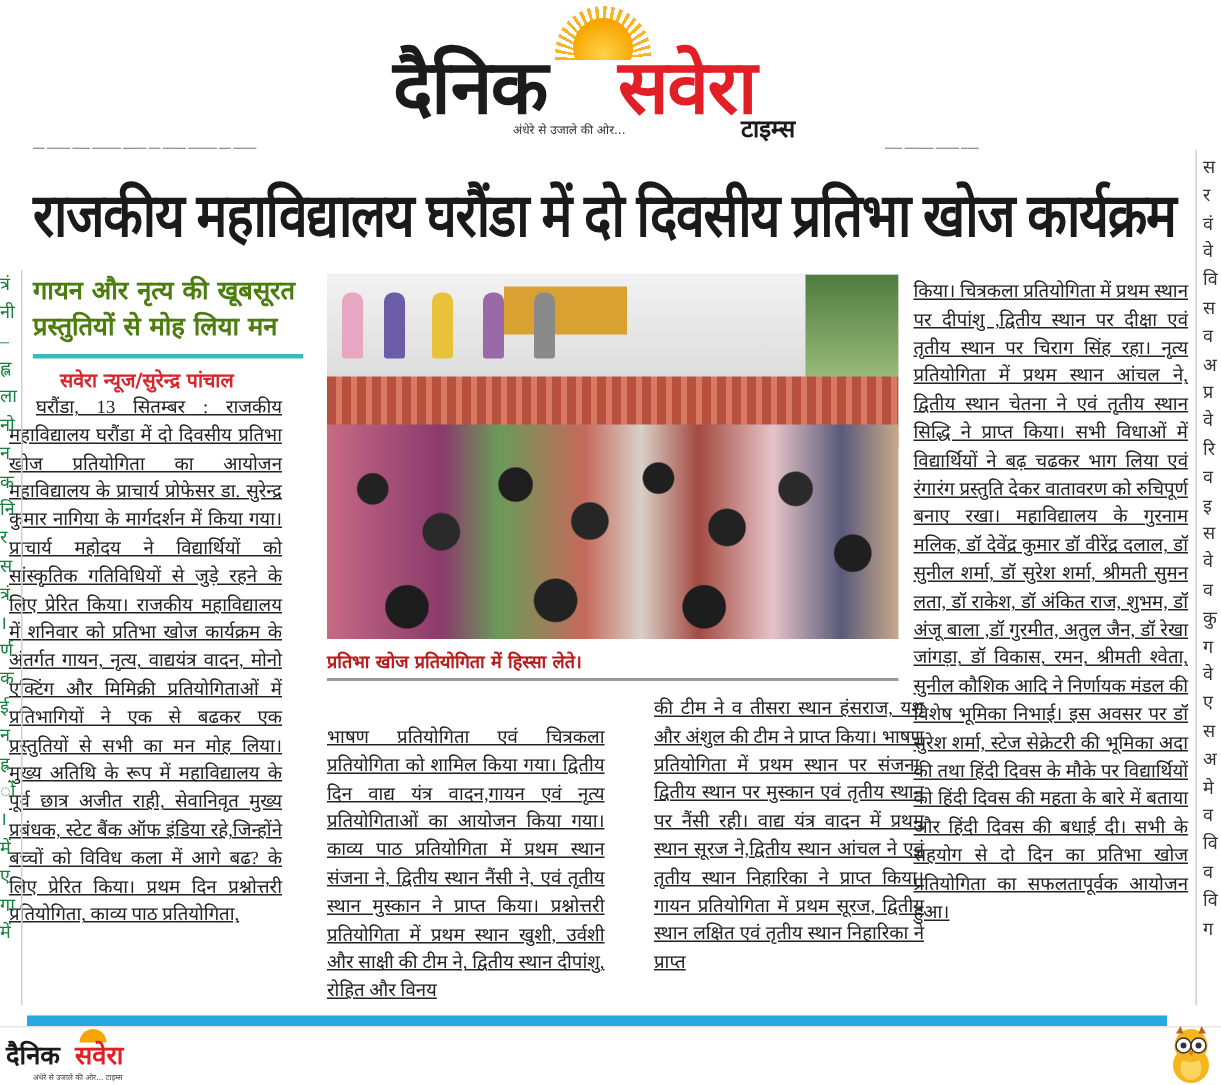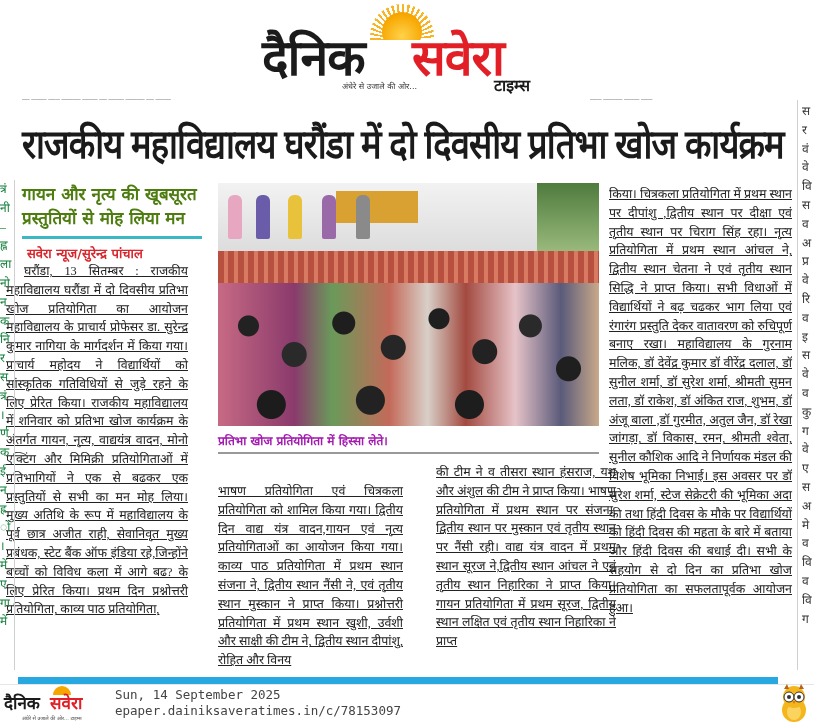--- a/index.html
+++ b/index.html
@@ -15,21 +15,21 @@
   .logo .w2 { position: absolute; left: 150px; top: 20px; font-size: 50px; font-weight: bold; color: #e21f26; letter-spacing: -1px; font-family: "DejaVu Sans", sans-serif; }
   .logo .tag { position: absolute; left: 80px; top: 78px; font-size: 8px; color: #333; }
   .logo .times { position: absolute; left: 232px; top: 72px; font-size: 16px; font-weight: bold; color: #1b1b1b; }
 
   .topline { position: absolute; top: 94px; height: 6px; font-size: 5px; color: #888; overflow: hidden; white-space: nowrap; }
 
   .headline { position: absolute; left: 22px; top: 118px; width: 770px; font-family: "Liberation Sans", sans-serif; font-weight: bold; font-size: 40px; line-height: 52px; color: #1a1a1a; letter-spacing: -1px; white-space: nowrap; transform: scaleX(0.86); transform-origin: left top; }
 
   .subhead { position: absolute; left: 22px; top: 182px; width: 180px; font-size: 17px; line-height: 24px; font-weight: bold; color: #4d7c0f; }
   .subhead-rule { position: absolute; left: 22px; top: 236px; width: 180px; height: 3px; background: #3bb8c4; }
-  .byline { position: absolute; left: 27px; top: 244px; font-size: 13px; font-weight: bold; color: #d7262c; }
+  .byline { position: absolute; left: 40px; top: 244px; font-size: 13px; font-weight: bold; color: #d7262c; }
 
   .col { position: absolute; font-family: "Liberation Serif", serif; font-size: 12.4px; line-height: 18.8px; color: #222; text-align: justify; text-decoration: underline; }
   .col1 { left: 6px; top: 262px; width: 182px; text-indent: 18px; }
   .col2 { left: 218px; top: 482px; width: 185px; }
   .col3 { left: 436px; top: 463px; width: 180px; }
   .col4 { left: 609px; top: 185px; width: 183px; }
 
   .photo { position: absolute; left: 218px; top: 183px; width: 381px; height: 243px; overflow: hidden; background: #cfcfcf; }
   .photo .tent { position: absolute; left: 0; top: 0; width: 100%; height: 70px; background: linear-gradient(#f2f2f2, #dcdcdc); }
   .photo .banner { position: absolute; left: 118px; top: 8px; width: 82px; height: 32px; background: #d9a032; }
@@ -42,21 +42,21 @@
       radial-gradient(circle at 46% 45%, #262626 0 12px, transparent 13px),
       radial-gradient(circle at 58% 25%, #1f1f1f 0 10px, transparent 11px),
       radial-gradient(circle at 70% 48%, #222 0 12px, transparent 13px),
       radial-gradient(circle at 82% 30%, #2a2a2a 0 11px, transparent 12px),
       radial-gradient(circle at 92% 60%, #1f1f1f 0 12px, transparent 13px),
       radial-gradient(circle at 14% 85%, #1c1c1c 0 14px, transparent 15px),
       radial-gradient(circle at 40% 82%, #222 0 14px, transparent 15px),
       radial-gradient(circle at 66% 85%, #1d1d1d 0 14px, transparent 15px),
       linear-gradient(90deg, #c76a84, #8a3a6c 20%, #6a9a5a 30%, #c46a5a 45%, #d8d0c8 55%, #a34a40 65%, #e6c3c8 78%, #5a5a7a 90%, #c9a98a); }
   .photo .dancer { position: absolute; top: 12px; width: 14px; height: 44px; border-radius: 6px 6px 2px 2px; }
-  .caption { position: absolute; left: 218px; top: 432px; width: 381px; font-size: 12px; font-weight: bold; color: #a21caf; border-bottom: 2px solid #999; padding-bottom: 3px; }
+  .caption { position: absolute; left: 218px; top: 432px; width: 381px; font-size: 12px; font-weight: bold; color: #b91c1c; border-bottom: 2px solid #999; padding-bottom: 3px; }
 
   .edge-left { position: absolute; left: 0; top: 180px; width: 12px; font-family: "Liberation Serif", serif; font-size: 12px; line-height: 18.8px; color: #15803d; overflow: hidden; }
   .edge-right { position: absolute; left: 802px; top: 102px; width: 12px; font-family: "Liberation Serif", serif; font-size: 12px; line-height: 18.8px; color: #333; overflow: hidden; }
   .vrule { position: absolute; top: 180px; height: 490px; width: 1px; background: #d0d0d0; }
 
   .bluebar { position: absolute; left: 18px; top: 677px; width: 760px; height: 8px; background: #28a8e0; }
 
   .footer { position: absolute; left: 0; top: 684px; width: 814px; height: 39px; background: #fff; border-top: 1px solid #e6e6e6; }
   .footer .flogo { position: absolute; left: 4px; top: 4px; width: 96px; height: 32px; }
   .footer .flogo .a { position: absolute; left: 0; top: 2px; font-size: 17px; font-weight: bold; color: #1b1b1b; }
@@ -119,24 +119,20 @@
 
 <div class="bluebar"></div>
 
 <div class="footer">
   <div class="flogo">
     <div class="s"></div>
     <span class="a">दैनिक</span>
     <span class="b">सवेरा</span>
     <span class="t">अंधेरे से उजाले की ओर... टाइम्स</span>
   </div>
-  <div class="meta">
-    <div>Sun, 14 September 2025</div>
-    <div>epaper.dainiksaveratimes.in/c/78153097</div>
-  </div>
 </div>
 
 <svg class="owl" viewBox="0 0 36 39">
   <ellipse cx="18" cy="26" rx="12" ry="12" fill="#f5b51c"></ellipse>
   <ellipse cx="18" cy="28" rx="7" ry="8" fill="#fbd460"></ellipse>
   <circle cx="18" cy="13" r="11" fill="#f5b51c"></circle>
   <polygon points="8,5 11,0 13,5" fill="#b8631a"></polygon>
   <polygon points="23,5 25,0 28,5" fill="#b8631a"></polygon>
   <circle cx="13" cy="13" r="5" fill="#fff" stroke="#333" stroke-width="1"></circle>
   <circle cx="23" cy="13" r="5" fill="#fff" stroke="#333" stroke-width="1"></circle>

